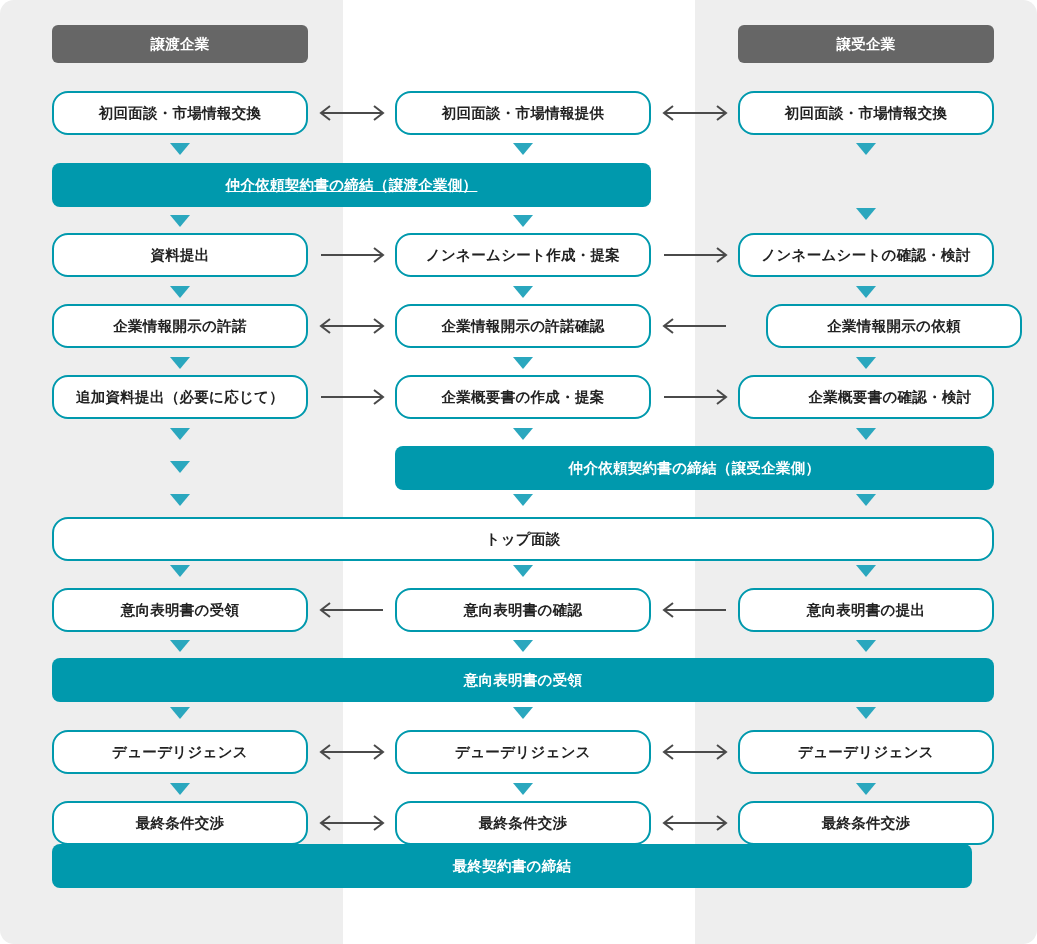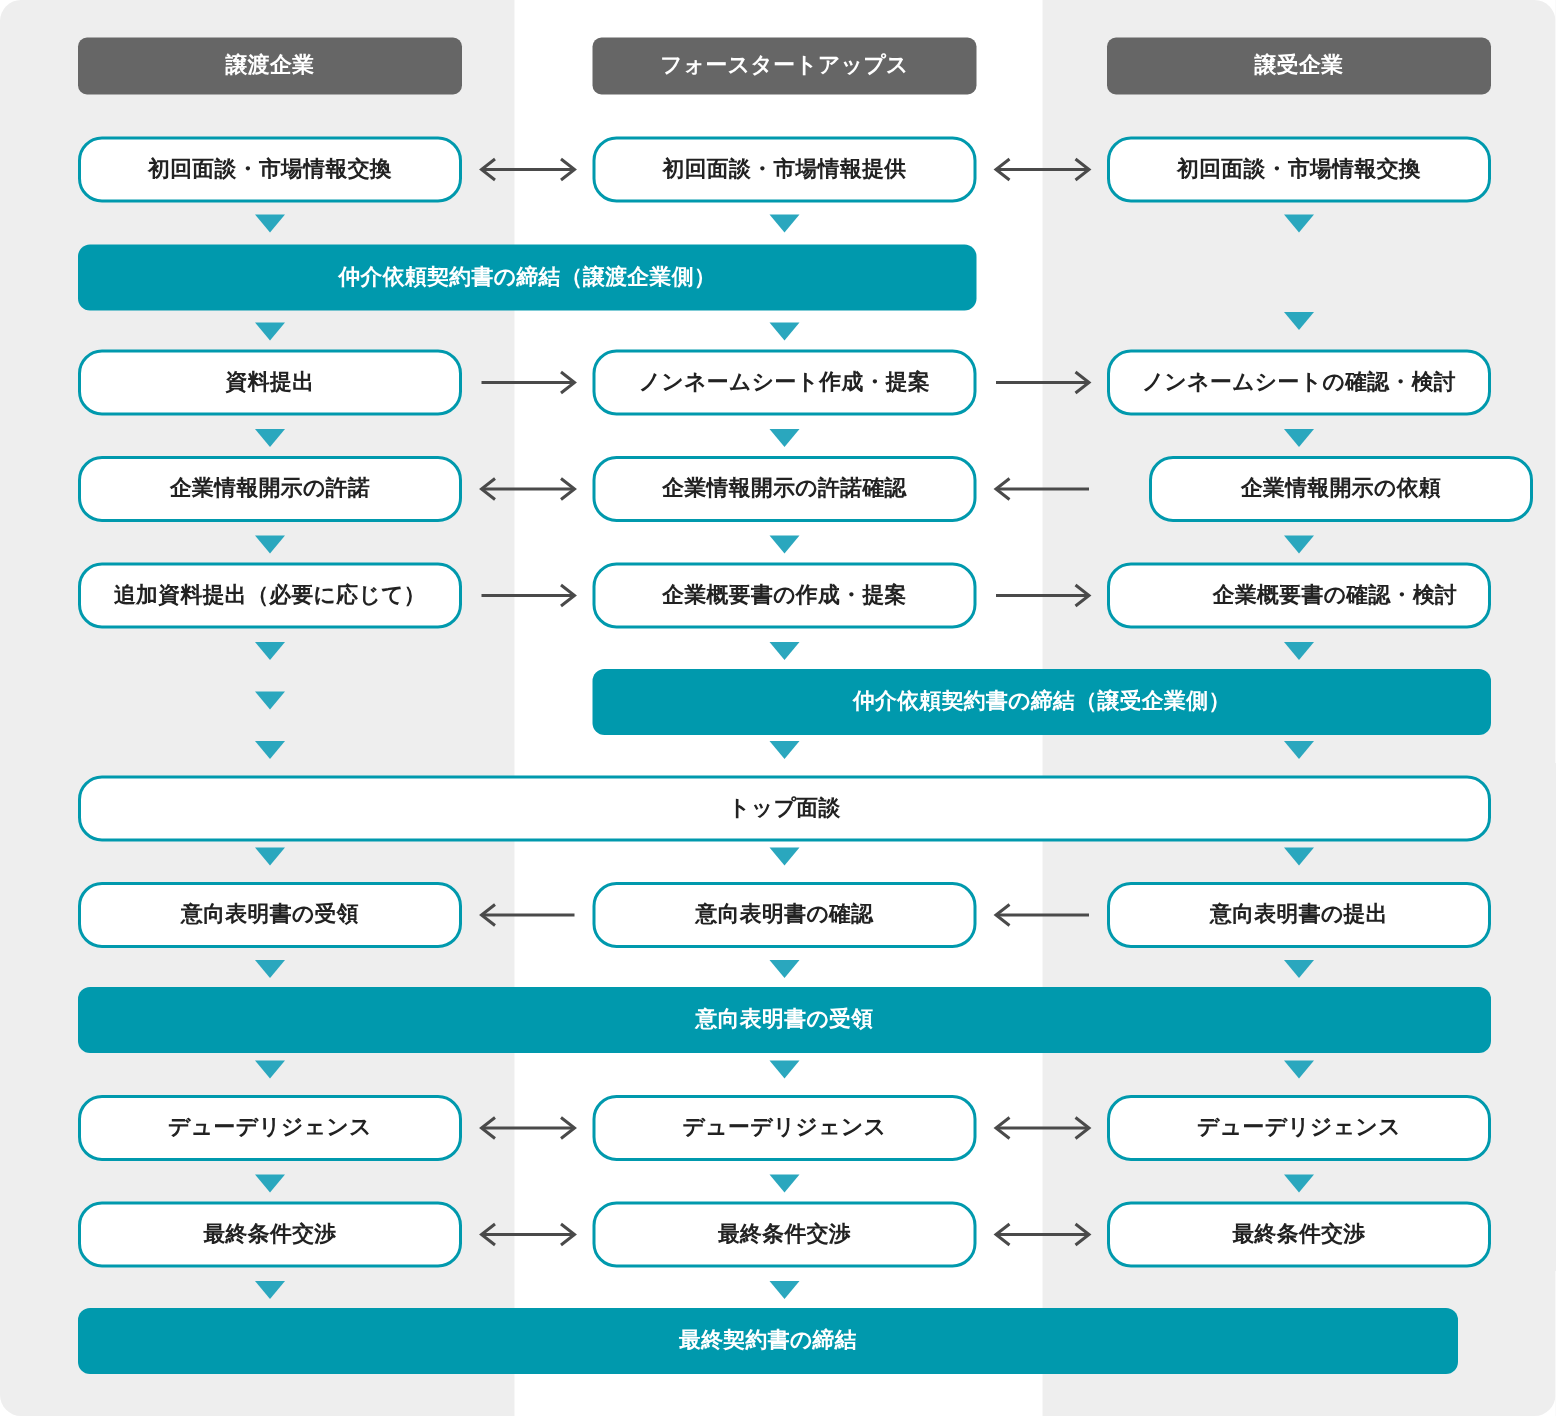--- a/index.html
+++ b/index.html
@@ -91,21 +91,20 @@
   .harrow svg { display: block; overflow: visible; }
 </style>
 </head>
 <body>
 
 <div id="chart-root">
 
   <div class="band band-center"></div>
 
   <div class="node hdr" style="left:52px;  top:25px; width:256px;">譲渡企業</div>
-  <div class="node hdr" style="left:395px; top:25px; width:256px;">フォースタートアップス</div>
   <div class="node hdr" style="left:738px; top:25px; width:256px;">譲受企業</div>
 
   <div class="node box" style="left:52px;  top:91px; width:256px;">初回面談・市場情報交換</div>
   <div class="node box" style="left:395px; top:91px; width:256px;">初回面談・市場情報提供</div>
   <div class="node box" style="left:738px; top:91px; width:256px;">初回面談・市場情報交換</div>
 
   <div class="harrow" style="left:316px; top:102px; width:72px;">
     <svg width="72" height="22" viewBox="0 0 72 22">
       <line x1="6" y1="11" x2="66" y2="11" stroke="#4a4a4a" stroke-width="2"></line>
       <polyline points="14,4 5,11 14,18" fill="none" stroke="#4a4a4a" stroke-width="2"></polyline>
@@ -117,21 +116,21 @@
       <line x1="6" y1="11" x2="66" y2="11" stroke="#4a4a4a" stroke-width="2"></line>
       <polyline points="14,4 5,11 14,18" fill="none" stroke="#4a4a4a" stroke-width="2"></polyline>
       <polyline points="58,4 67,11 58,18" fill="none" stroke="#4a4a4a" stroke-width="2"></polyline>
     </svg>
   </div>
 
   <div class="darrow" style="left:170px; top:143px;"></div>
   <div class="darrow" style="left:513px; top:143px;"></div>
   <div class="darrow" style="left:856px; top:143px;"></div>
 
-  <div class="node bar" style="left:52px; top:163px; width:599px;">仲介依頼契約書の締結（譲渡企業側）</div>
+  <div class="node bar" style="left:52px; top:163px; width:599px;text-decoration:underline;">仲介依頼契約書の締結（譲渡企業側）</div>
   <div class="darrow" style="left:856px; top:208px;"></div>
 
   <div class="darrow" style="left:170px; top:215px;"></div>
   <div class="darrow" style="left:513px; top:215px;"></div>
 
   <div class="node box" style="left:52px;  top:233px; width:256px;">資料提出</div>
   <div class="node box" style="left:395px; top:233px; width:256px;">ノンネームシート作成・提案</div>
   <div class="node box" style="left:738px; top:233px; width:256px;">ノンネームシートの確認・検討</div>
 
   <div class="harrow" style="left:316px; top:244px; width:72px;">
@@ -272,15 +271,15 @@
     <svg width="72" height="22" viewBox="0 0 72 22">
       <line x1="6" y1="11" x2="66" y2="11" stroke="#4a4a4a" stroke-width="2"></line>
       <polyline points="14,4 5,11 14,18" fill="none" stroke="#4a4a4a" stroke-width="2"></polyline>
       <polyline points="58,4 67,11 58,18" fill="none" stroke="#4a4a4a" stroke-width="2"></polyline>
     </svg>
   </div>
 
   <div class="darrow" style="left:170px; top:854px;"></div>
   <div class="darrow" style="left:513px; top:854px;"></div>
 
-  <div class="node bar" style="left:52px; top:872px; width:920px;">最終契約書の締結</div>
+  <div class="node bar" style="left:52px; top:844px; width:920px;">最終契約書の締結</div>
 
 </div>
 
 </body></html>

